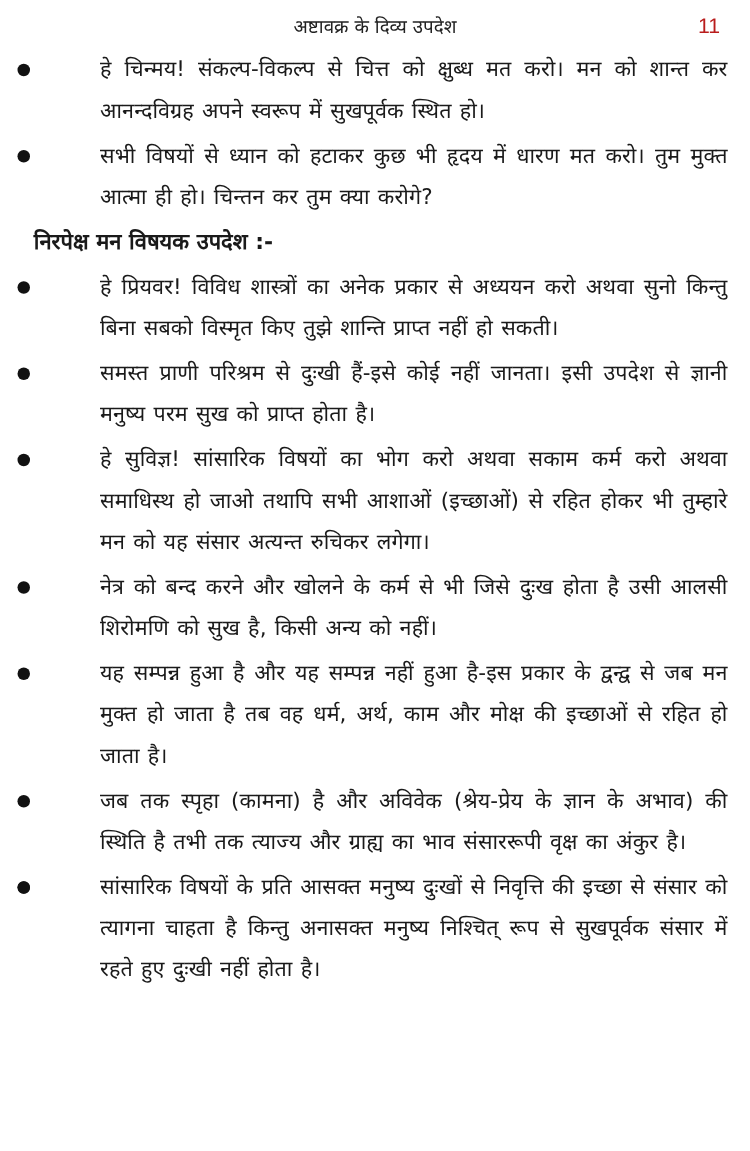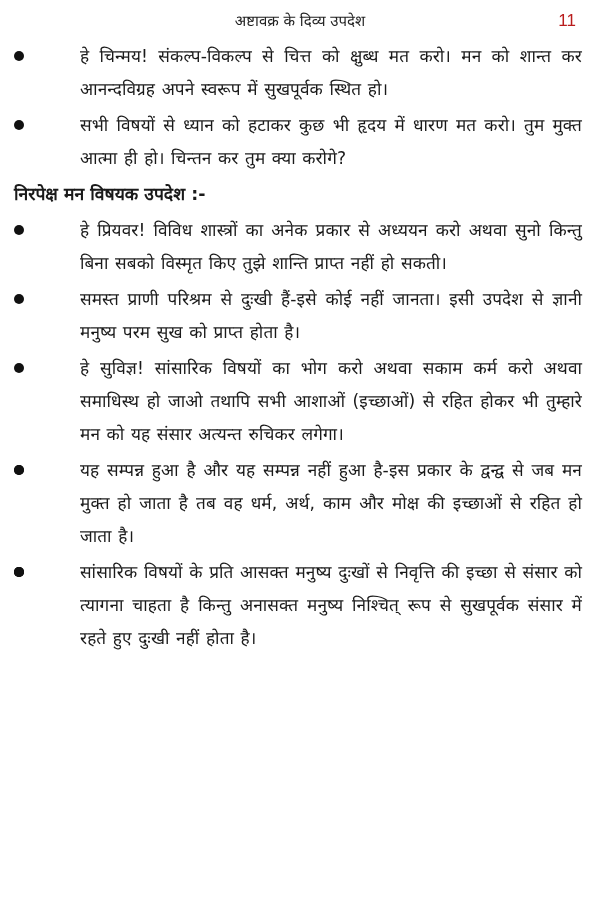--- a/index.html
+++ b/index.html
@@ -70,21 +70,21 @@
     }
     .bullet-text {
       display: block;
       font-size: 17.2px;
       line-height: 33px;
       text-align: justify;
       letter-spacing: 0.1px;
       word-spacing: 1px;
     }
     .section-heading {
-      padding-left: 14px;
+      padding-left: 27px;
       font-size: 17.5px;
       font-weight: bold;
       line-height: 32px;
       margin: 0 0 4px 0;
     }
   </style>
 </head>
 <body>
 
 <div class="page">
@@ -114,27 +114,29 @@
     <div class="bullet-item">
       <span class="bullet-dot"></span>
       <span class="bullet-text">समस्त प्राणी परिश्रम से दुःखी हैं-इसे कोई नहीं जानता। इसी उपदेश से ज्ञानी मनुष्य परम सुख को प्राप्त होता है।</span>
     </div>
     <div class="bullet-item">
       <span class="bullet-dot"></span>
       <span class="bullet-text">हे सुविज्ञ! सांसारिक विषयों का भोग करो अथवा सकाम कर्म करो अथवा समाधिस्थ हो जाओ तथापि सभी आशाओं (इच्छाओं) से रहित होकर भी तुम्हारे मन को यह संसार अत्यन्त रुचिकर लगेगा।</span>
     </div>
     <div class="bullet-item">
       <span class="bullet-dot"></span>
+      <span class="bullet-text">नेत्र को बन्द करने और खोलने के कर्म से भी जिसे दुःख होता है उसी आलसी शिरोमणि को सुख है, किसी अन्य को नहीं।</span>
     </div>
     <div class="bullet-item">
       <span class="bullet-dot"></span>
       <span class="bullet-text">यह सम्पन्न हुआ है और यह सम्पन्न नहीं हुआ है-इस प्रकार के द्वन्द्व से जब मन मुक्त हो जाता है तब वह धर्म, अर्थ, काम और मोक्ष की इच्छाओं से रहित हो जाता है।</span>
     </div>
     <div class="bullet-item">
       <span class="bullet-dot"></span>
+      <span class="bullet-text">जब तक स्पृहा (कामना) है और अविवेक (श्रेय-प्रेय के ज्ञान के अभाव) की स्थिति है तभी तक त्याज्य और ग्राह्य का भाव संसाररूपी वृक्ष का अंकुर है।</span>
     </div>
     <div class="bullet-item">
       <span class="bullet-dot"></span>
     </div>
     <div class="bullet-item">
       <span class="bullet-dot"></span>
       <span class="bullet-text">सांसारिक विषयों के प्रति आसक्त मनुष्य दुःखों से निवृत्ति की इच्छा से संसार को त्यागना चाहता है किन्तु अनासक्त मनुष्य निश्चित् रूप से सुखपूर्वक संसार में रहते हुए दुःखी नहीं होता है।</span>
     </div>
 
   </div>

